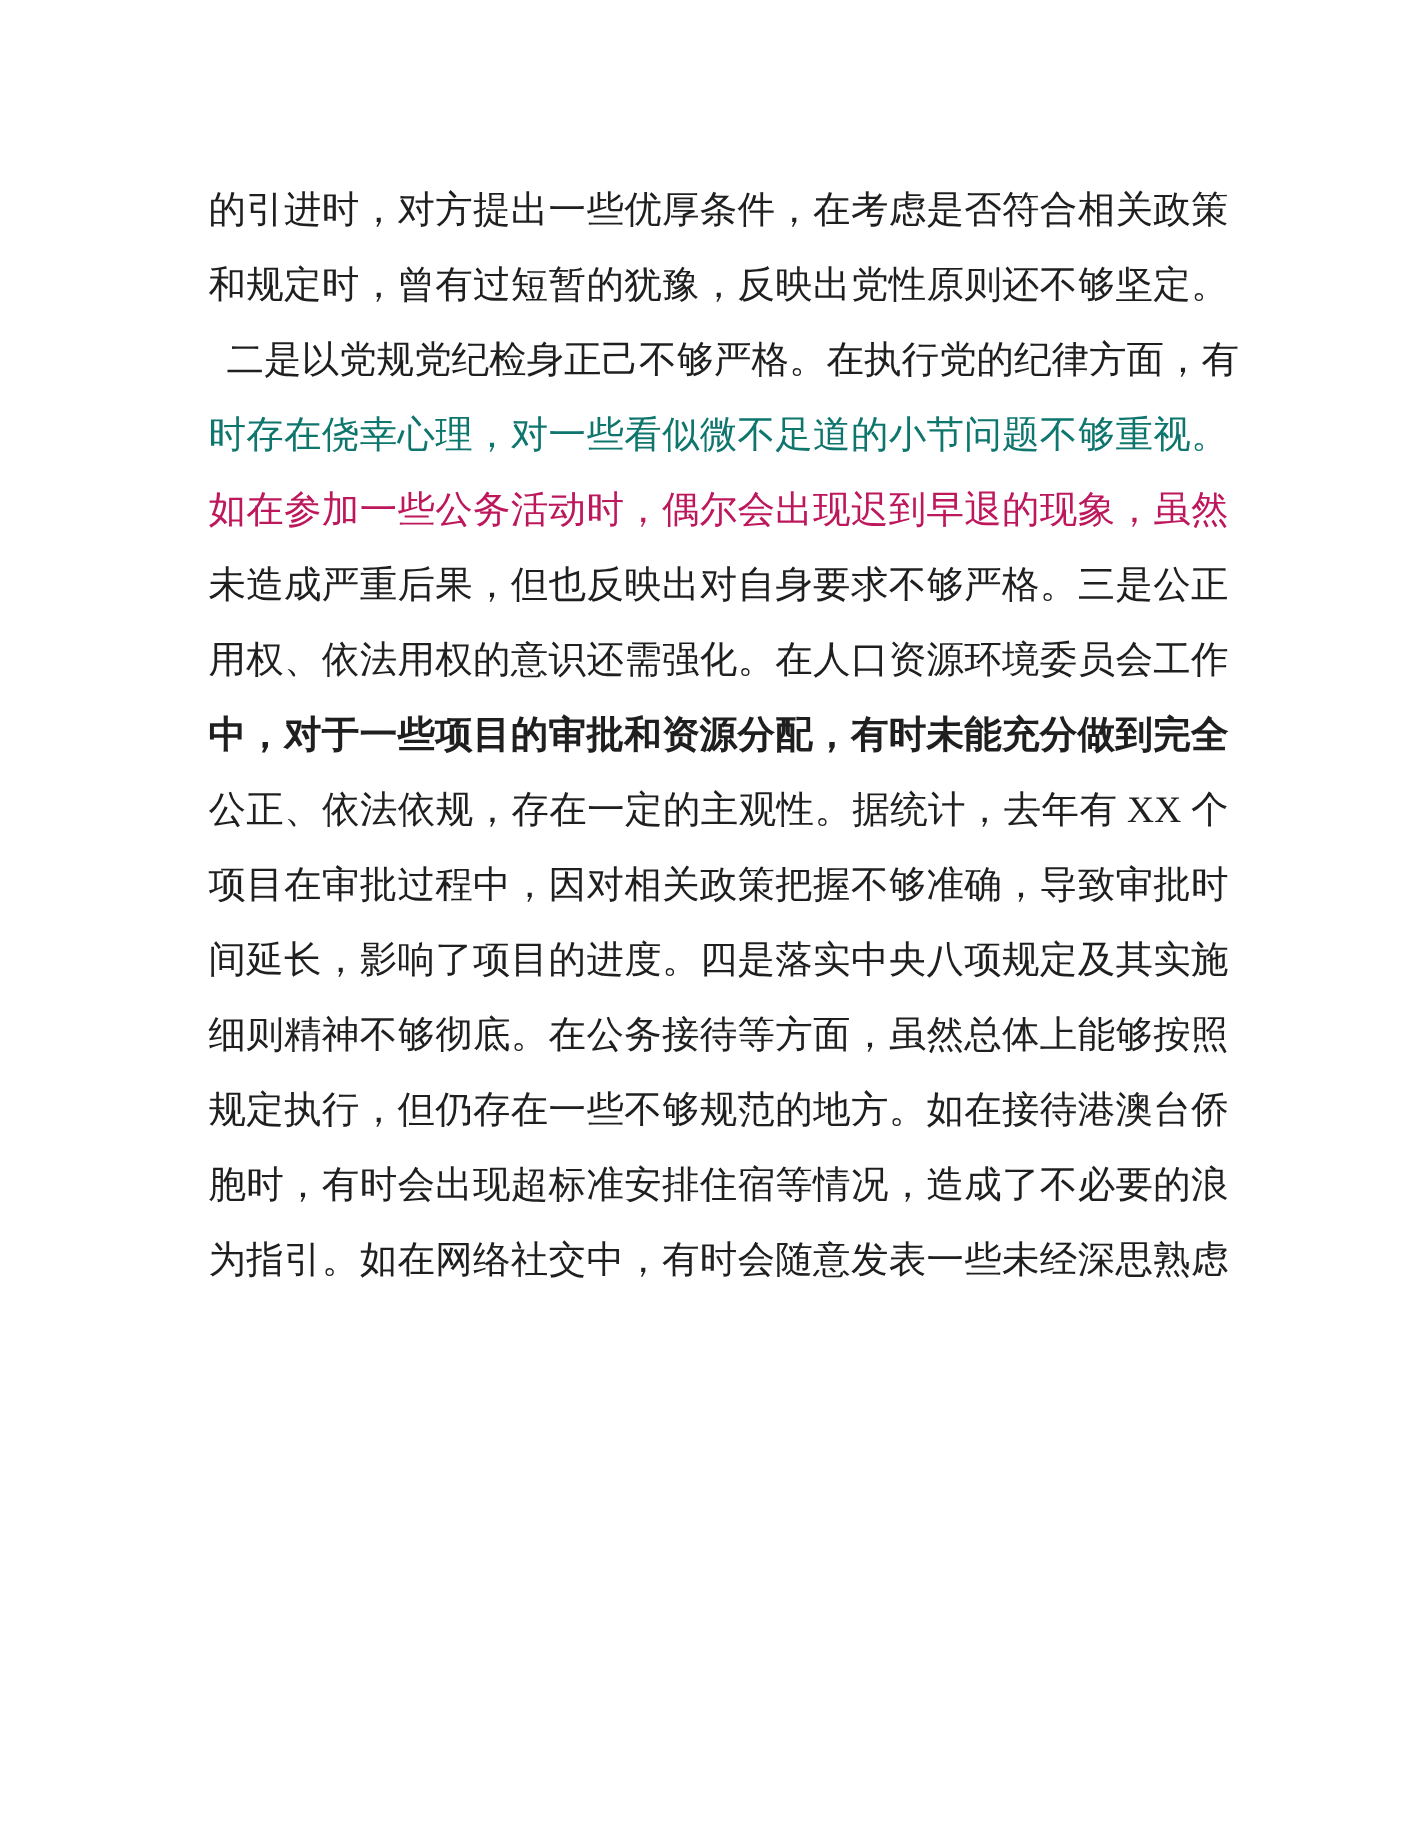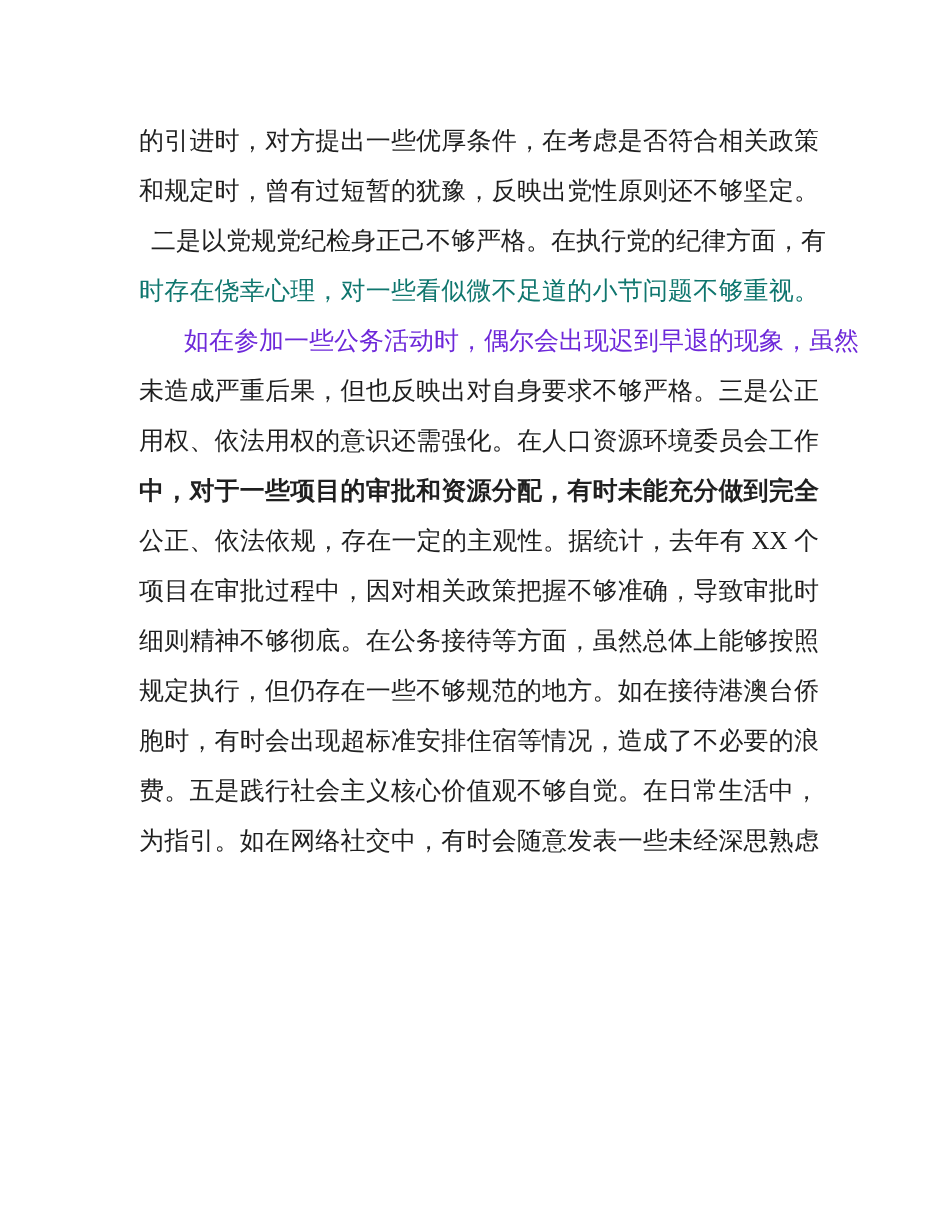--- a/index.html
+++ b/index.html
@@ -48,25 +48,25 @@
 </style>
 </head>
 <body>
 
 <div class="page" style="background: rgb(255, 255, 255);">
   <div class="doc-content">
       <div class="text-line" style="color: rgb(31, 31, 31);">的引进时，对方提出一些优厚条件，在考虑是否符合相关政策</div>
       <div class="text-line" style="color: rgb(31, 31, 31);">和规定时，曾有过短暂的犹豫，反映出党性原则还不够坚定。</div>
       <div class="text-line" style="color: rgb(31, 31, 31); margin-left: 12px;">二是以党规党纪检身正己不够严格。在执行党的纪律方面，有</div>
       <div class="text-line" style="color: #0f766e;">时存在侥幸心理，对一些看似微不足道的小节问题不够重视。</div>
-      <div class="text-line" style="color: #6d28d9; margin-left: 45px;">如在参加一些公务活动时，偶尔会出现迟到早退的现象，虽然</div>
+      <div class="text-line" style="color: #be185d;">如在参加一些公务活动时，偶尔会出现迟到早退的现象，虽然</div>
       <div class="text-line" style="color: rgb(31, 31, 31);">未造成严重后果，但也反映出对自身要求不够严格。三是公正</div>
       <div class="text-line" style="color: rgb(31, 31, 31);">用权、依法用权的意识还需强化。在人口资源环境委员会工作</div>
       <div class="text-line" style="color: rgb(31, 31, 31); font-weight: bold;">中，对于一些项目的审批和资源分配，有时未能充分做到完全</div>
       <div class="text-line" style="color: rgb(31, 31, 31);">公正、依法依规，存在一定的主观性。据统计，去年有 XX 个</div>
       <div class="text-line" style="color: rgb(31, 31, 31);">项目在审批过程中，因对相关政策把握不够准确，导致审批时</div>
+      <div class="text-line" style="color: rgb(31, 31, 31);">间延长，影响了项目的进度。四是落实中央八项规定及其实施</div>
       <div class="text-line" style="color: rgb(31, 31, 31);">细则精神不够彻底。在公务接待等方面，虽然总体上能够按照</div>
       <div class="text-line" style="color: rgb(31, 31, 31);">规定执行，但仍存在一些不够规范的地方。如在接待港澳台侨</div>
       <div class="text-line" style="color: rgb(31, 31, 31);">胞时，有时会出现超标准安排住宿等情况，造成了不必要的浪</div>
-      <div class="text-line" style="color: rgb(31, 31, 31);">费。五是践行社会主义核心价值观不够自觉。在日常生活中，</div>
       <div class="text-line" style="color: rgb(31, 31, 31);">为指引。如在网络社交中，有时会随意发表一些未经深思熟虑</div>
     </div>
 </div>
 
 </body></html>

